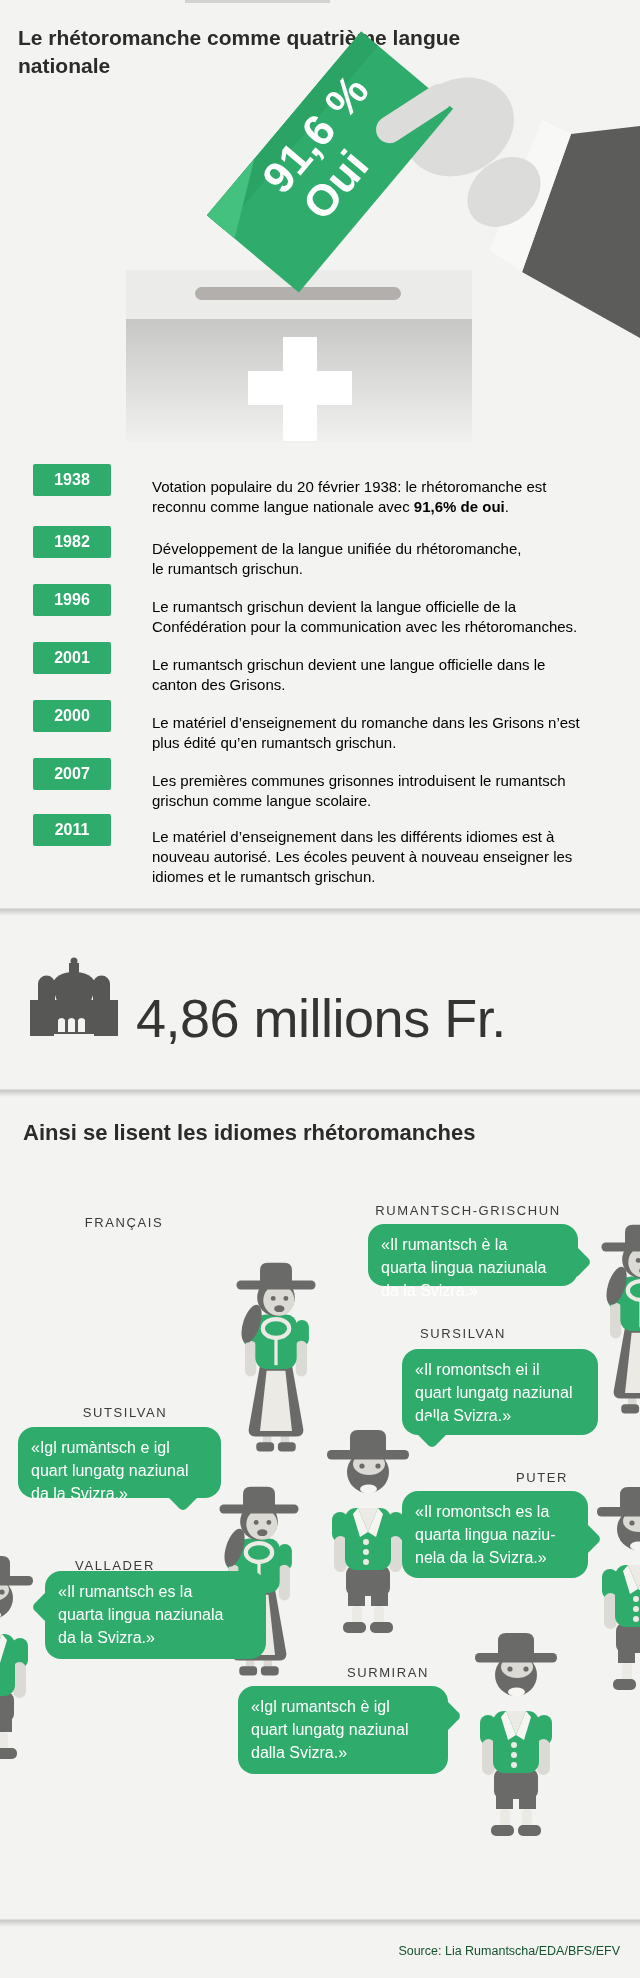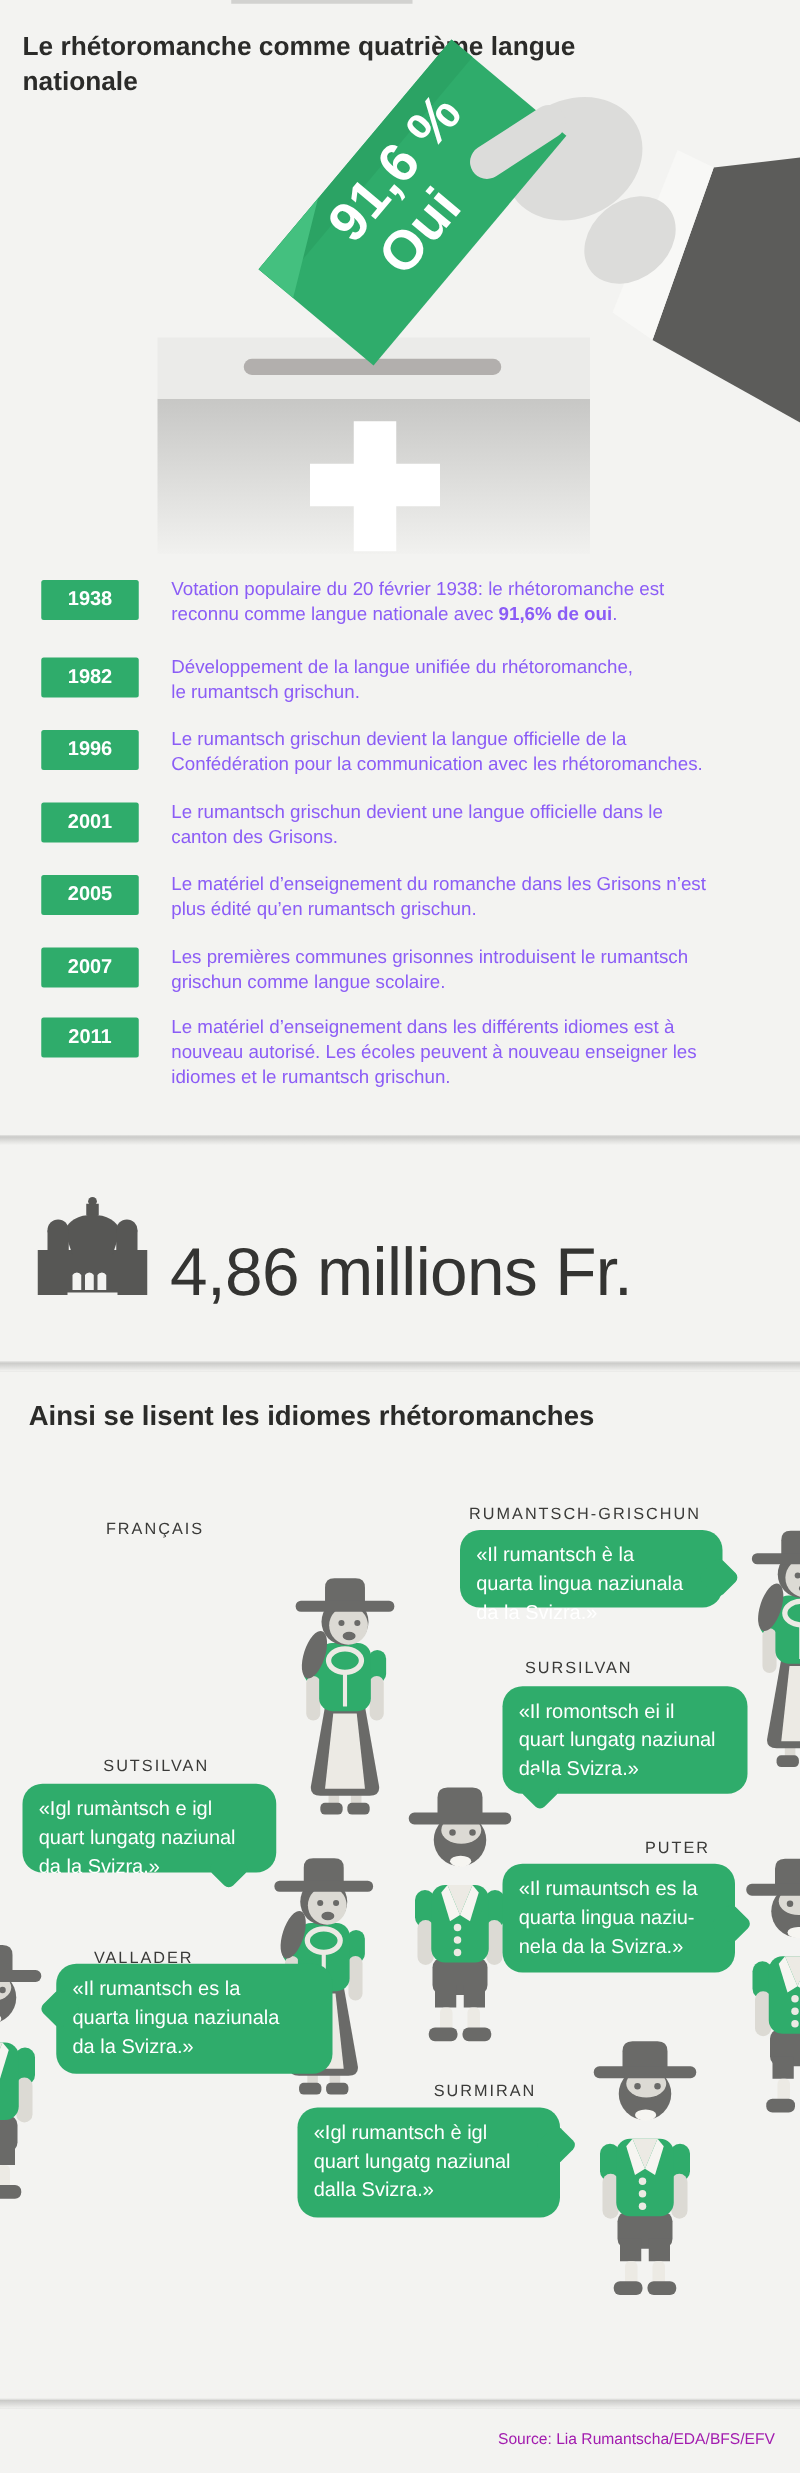--- a/index.html
+++ b/index.html
@@ -10,22 +10,22 @@
   
   .title{left:18px;top:10px;width:452px;font-size:21px;line-height:1.32;font-weight:bold;color:#2b2b29;}
 
   
   .hero{left:0;top:0;width:640px;height:465px;}
 
   
   .trow{left:0;top:0;width:640px;}
   .badge{position:absolute;left:33px;top:2px;width:78px;height:32px;background:#2fac6b;
          border-radius:2px;color:#fff;font-size:16px;line-height:32px;text-align:center;font-weight:bold;}
-  .ttext{position:absolute;left:137px;top:0;width:482px;margin:0;font-size:15px;line-height:1.33;
-         color:#8b5cf6;white-space:pre-line;}
+  .ttext{position:absolute;left:137px;top:0;width:482px;margin:15px;font-size:15px;line-height:1.33;
+         color:#000000;white-space:pre-line;}
   .ttext b{font-weight:bold;}
 
   .divider{left:0;width:640px;height:7px;
            background:linear-gradient(to bottom, rgba(70,70,68,0.25), rgba(70,70,68,0));
            border-top:1px solid rgba(70,70,68,0.10);}
 
   
   .subsidy-caption{left:137px;top:941px;width:488px;margin:0;font-size:15.5px;line-height:1.42;
                    color:#3c3c3a;white-space:pre-line;}
   .subsidy-amount{left:136px;top:990px;font-size:54px;line-height:1.05;color:#343432;letter-spacing:-0.5px;}
@@ -38,21 +38,21 @@
   .bubble{background:#2fac6b;border-radius:16px;color:#fff;font-size:16px;line-height:1.45;
           padding:9px 13px;box-sizing:border-box;z-index:3;}
   .bubble .bline{display:block;}
   .idiom-label{z-index:3;}
   .tail{position:absolute;width:24px;height:24px;background:#2fac6b;border-radius:5px;transform:rotate(45deg);}
   .tail-right{right:-9px;}
   .tail-left{left:-9px;}
   .tail-bottom{bottom:-9px;}
   .person{z-index:2;}
 
-  .source{right:20px;top:1944px;font-size:12.5px;color:#a21caf;}
+  .source{right:20px;top:1944px;font-size:12.5px;color:#14532d;}
   .top-sliver{left:185px;top:0;width:145px;height:3px;background:#d2d2d0;}
 </style>
 </head>
 <body>
 
 <div class="page">
 
   <div class="abs top-sliver"></div>
 
   <h1 class="abs title">Le rhétoromanche comme quatrième langue nationale</h1>
@@ -101,21 +101,21 @@
     <div class="badge">1996</div>
     <p class="ttext"><span>Le rumantsch grischun devient la langue officielle de la
 Confédération pour la communication avec les rhétoromanches.</span></p>
   </div>
   <div class="abs trow" style="top:640px">
     <div class="badge">2001</div>
     <p class="ttext"><span>Le rumantsch grischun devient une langue officielle dans le
 canton des Grisons.</span></p>
   </div>
   <div class="abs trow" style="top:698px">
-    <div class="badge">2005</div>
+    <div class="badge">2000</div>
     <p class="ttext"><span>Le matériel d’enseignement du romanche dans les Grisons n’est
 plus édité qu’en rumantsch grischun.</span></p>
   </div>
   <div class="abs trow" style="top:756px">
     <div class="badge">2007</div>
     <p class="ttext"><span>Les premières communes grisonnes introduisent le rumantsch
 grischun comme langue scolaire.</span></p>
   </div>
   <div class="abs trow" style="top:812px">
     <div class="badge">2011</div>
@@ -249,21 +249,21 @@
   <div class="abs idiom-label" style="left:125px;top:1405px">SUTSILVAN</div>
   <div class="abs bubble" style="left:18px;top:1427px;width:203px;height:71px">
     <span class="bline">«Igl rumàntsch e igl</span>
     <span class="bline">quart lungatg naziunal</span>
     <span class="bline">da la Svizra.»</span>
     <div class="tail tail-bottom" style="right:26px"></div>
   </div>
 
   <div class="abs idiom-label" style="left:542px;top:1470px">PUTER</div>
   <div class="abs bubble" style="left:402px;top:1491px;width:186px;height:87px">
-    <span class="bline">«Il rumauntsch es la</span>
+    <span class="bline">«Il romontsch es la</span>
     <span class="bline">quarta lingua naziu-</span>
     <span class="bline">nela da la Svizra.»</span>
     <div class="tail tail-right" style="top:36px"></div>
   </div>
 
   <div class="abs idiom-label" style="left:115px;top:1558px">VALLADER</div>
   <div class="abs bubble" style="left:45px;top:1571px;width:221px;height:88px">
     <span class="bline">«Il rumantsch es la</span>
     <span class="bline">quarta lingua naziunala</span>
     <span class="bline">da la Svizra.»</span>

